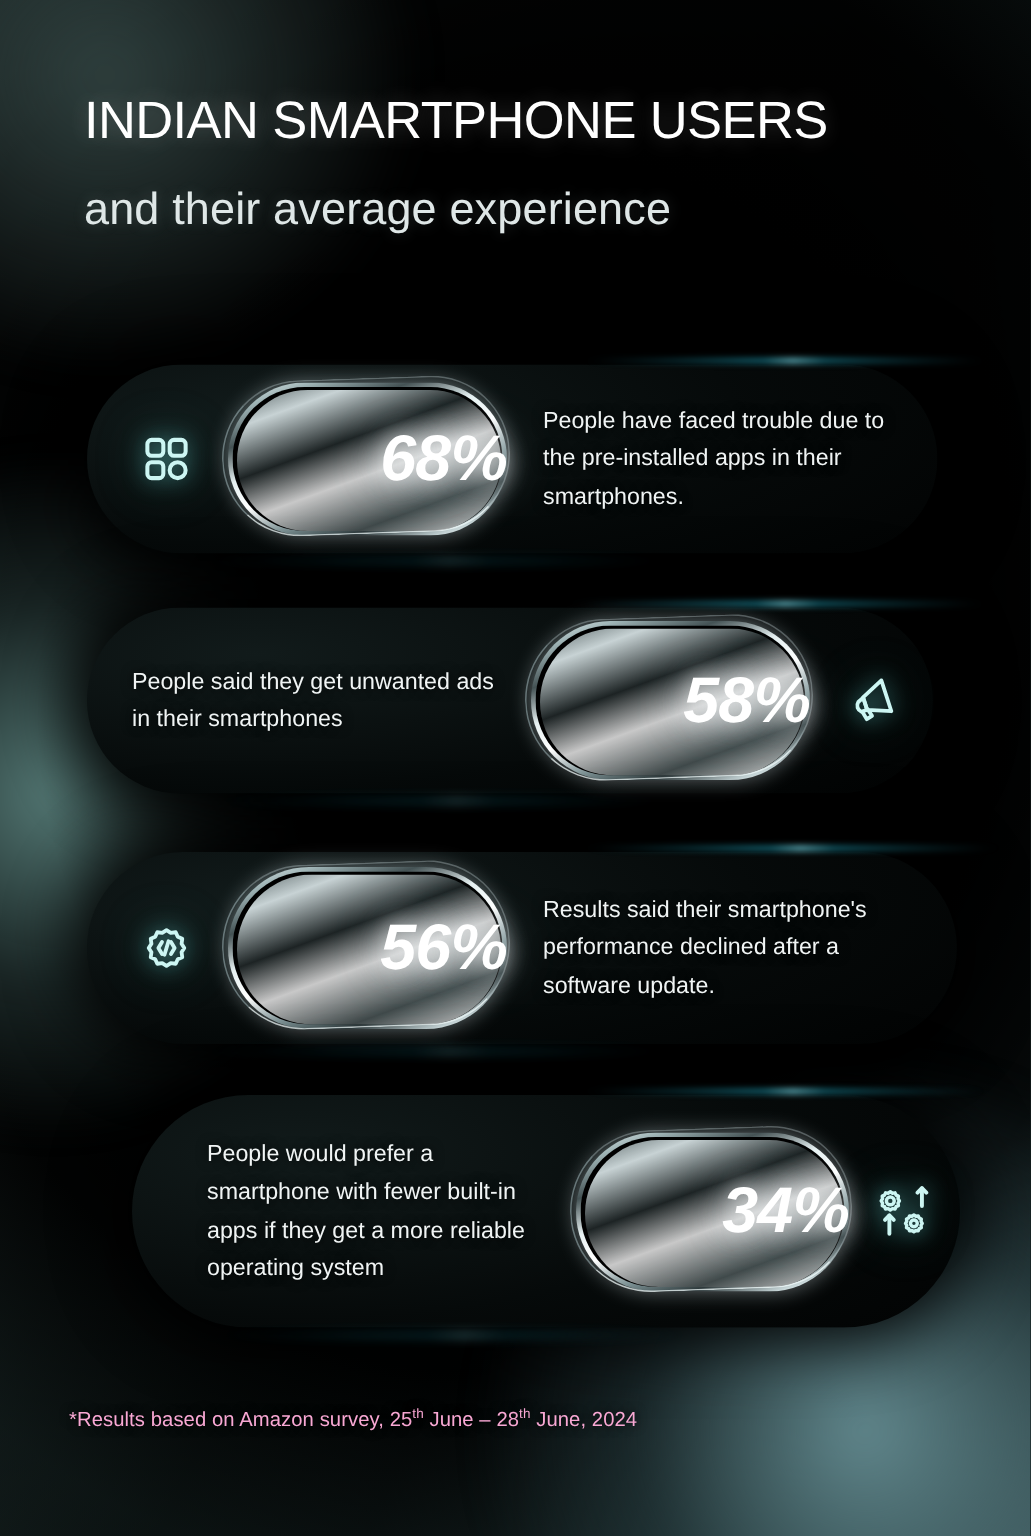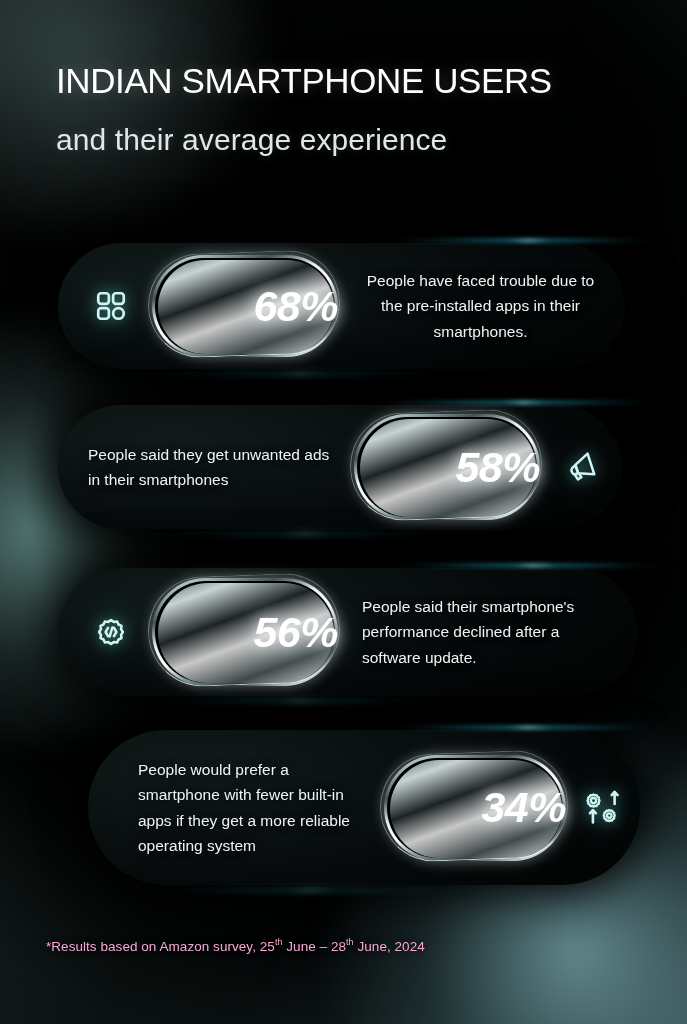--- a/index.html
+++ b/index.html
@@ -165,21 +165,21 @@
       </svg>
     </div>
 
     <div class="pill" style="width:186px;height:102px;">
       <div class="ring-outer"></div>
       <div class="ring-arc"></div>
       <div class="ring-inner"></div>
       <div class="pct">68%</div>
     </div>
 
-    <div class="body-text" style="padding-left:6px;text-align:center;">People have faced trouble due to the pre-installed apps in their smartphones.</div>
+    <div class="body-text" style="padding-left:6px;">People have faced trouble due to the pre-installed apps in their smartphones.</div>
   </div>
 </div>
 
 <div class="card" style="left:58px; top:405px; width:564px; height:124px;">
   <div class="card-bg"></div>
   <div class="flare" style="left:320px; top:-4px; width:280px;"></div>
   <div class="flare wide" style="left:80px; bottom:-6px; width:320px;"></div>
 
   <div class="card-inner" style="padding:0 20px 0 30px;">
     <div class="body-text" style="padding-right:4px;">People said they get unwanted ads in their smartphones</div>
@@ -216,21 +216,21 @@
       </svg>
     </div>
 
     <div class="pill" style="width:186px;height:108px;">
       <div class="ring-outer"></div>
       <div class="ring-arc"></div>
       <div class="ring-inner"></div>
       <div class="pct">56%</div>
     </div>
 
-    <div class="body-text" style="padding-left:6px;">People said their smartphone's performance declined after a software update.</div>
+    <div class="body-text" style="padding-left:6px;">Results said their smartphone's performance declined after a software update.</div>
   </div>
 </div>
 
 <div class="card" style="left:88px; top:730px; width:552px; height:155px;">
   <div class="card-bg"></div>
   <div class="flare" style="left:300px; top:-4px; width:270px;"></div>
   <div class="flare wide" style="left:50px; bottom:-6px; width:330px;"></div>
 
   <div class="card-inner" style="padding:0 14px 0 18px; gap:12px;">
     <div class="body-text" style="padding-right:2px;margin-left:32px;">People would prefer a smartphone with fewer built-in apps if they get a more reliable operating system</div>

